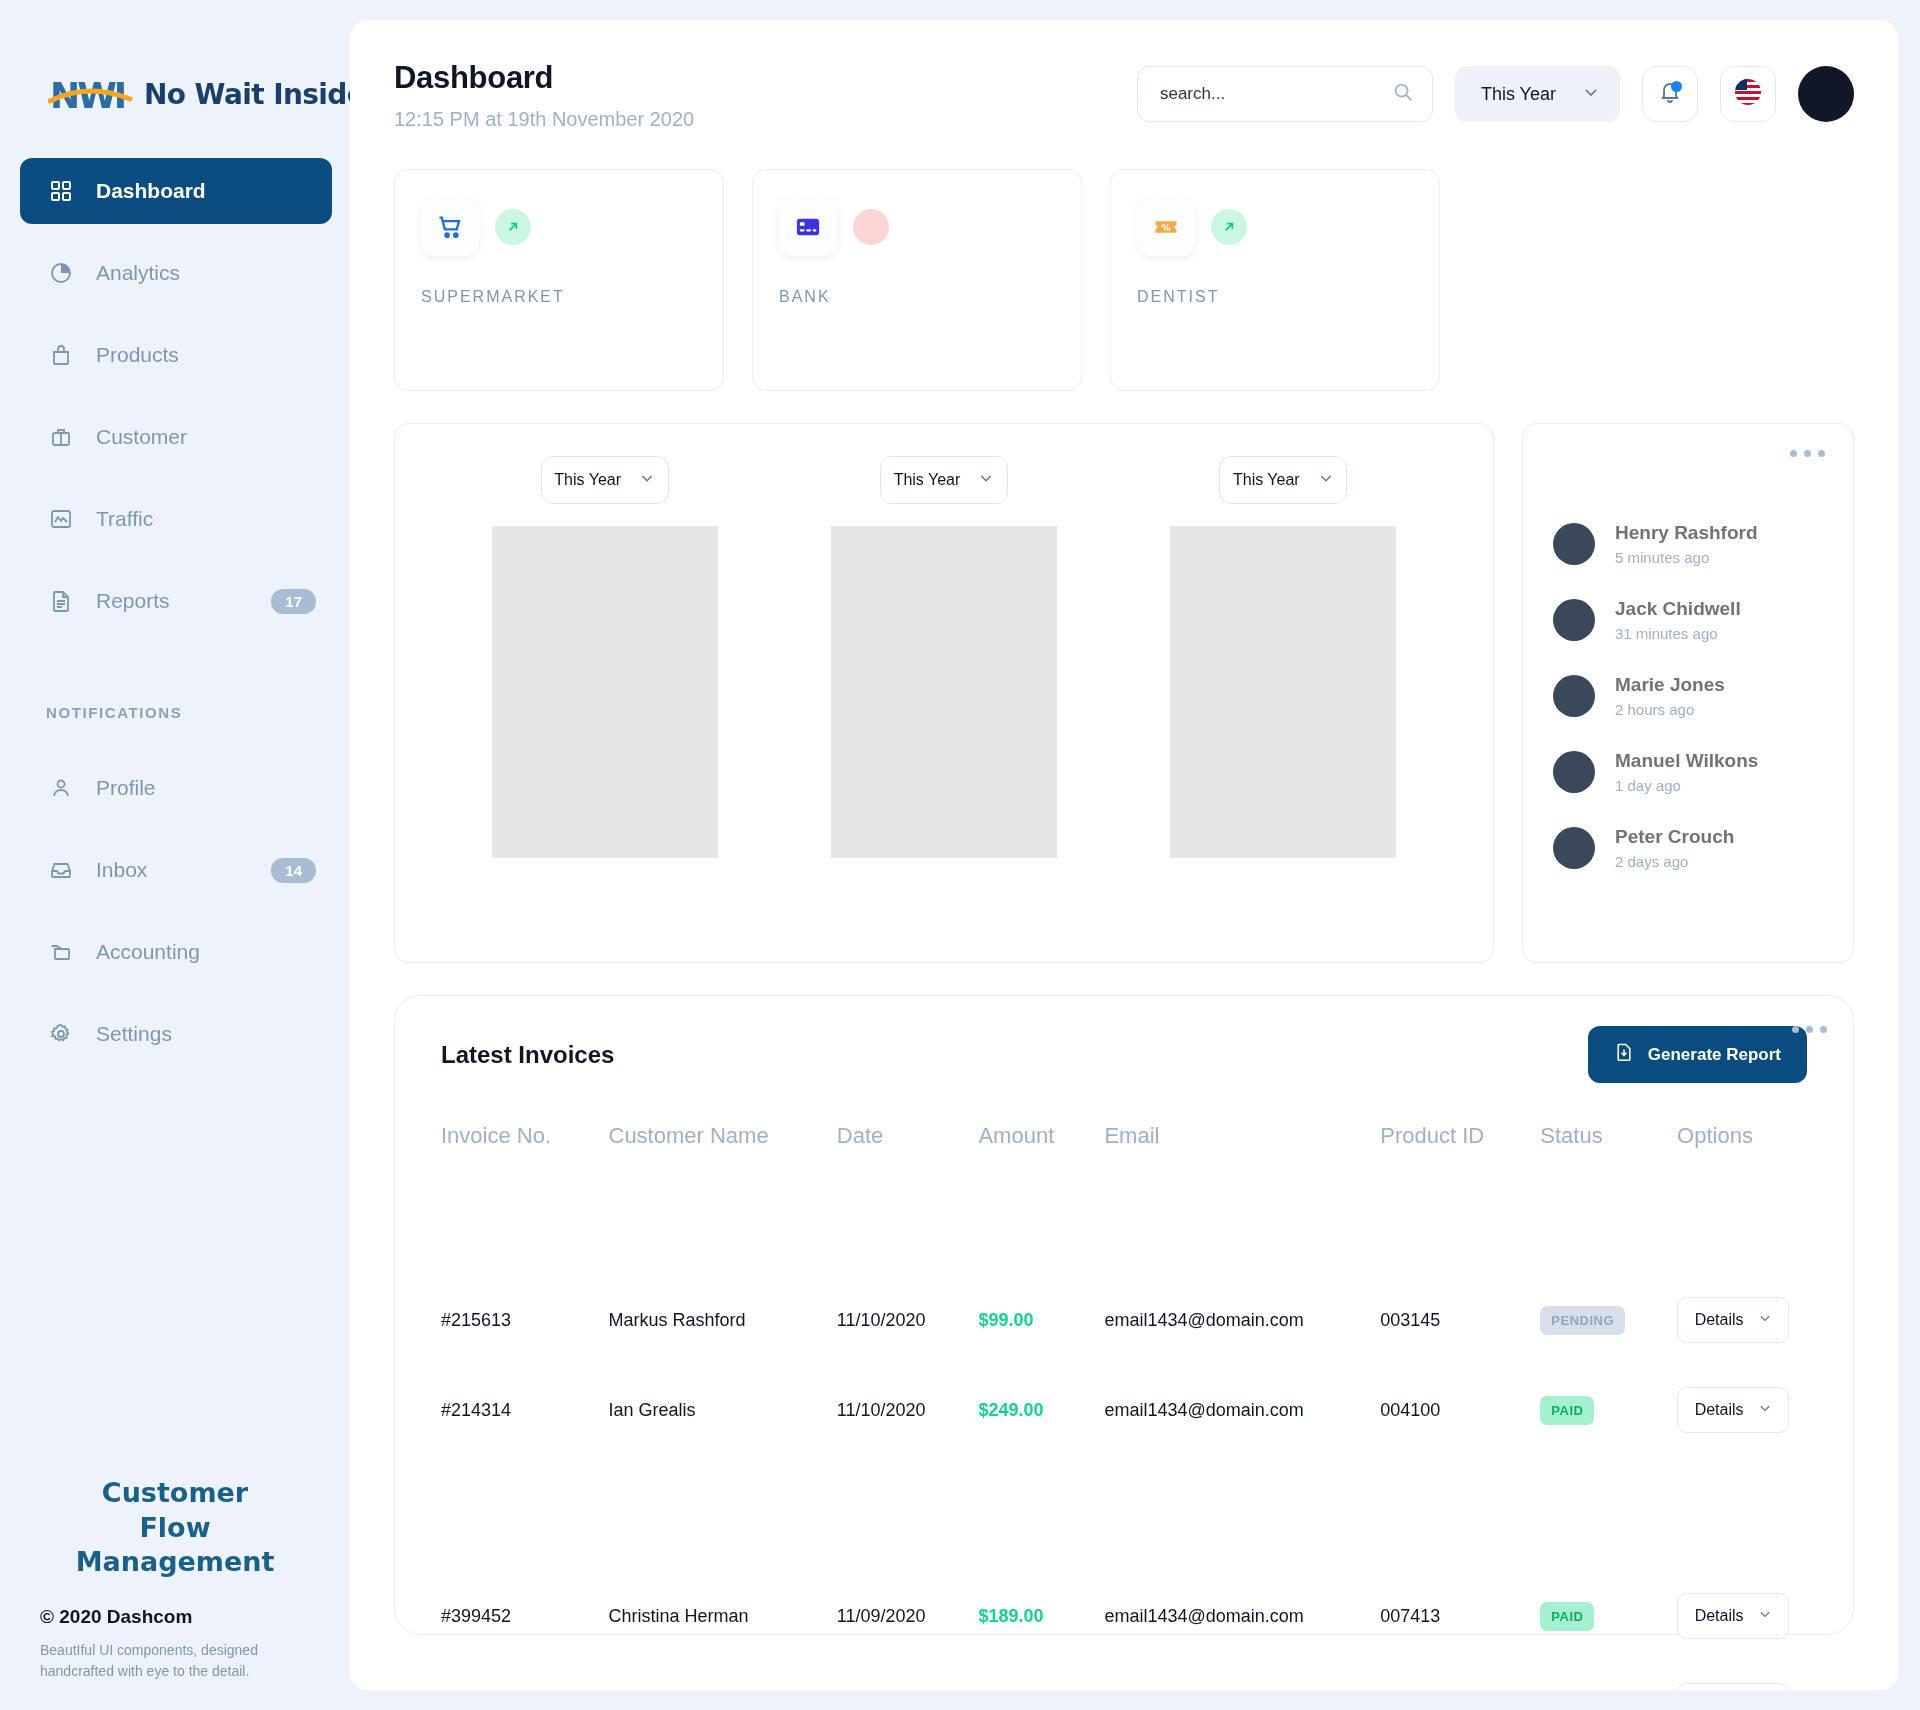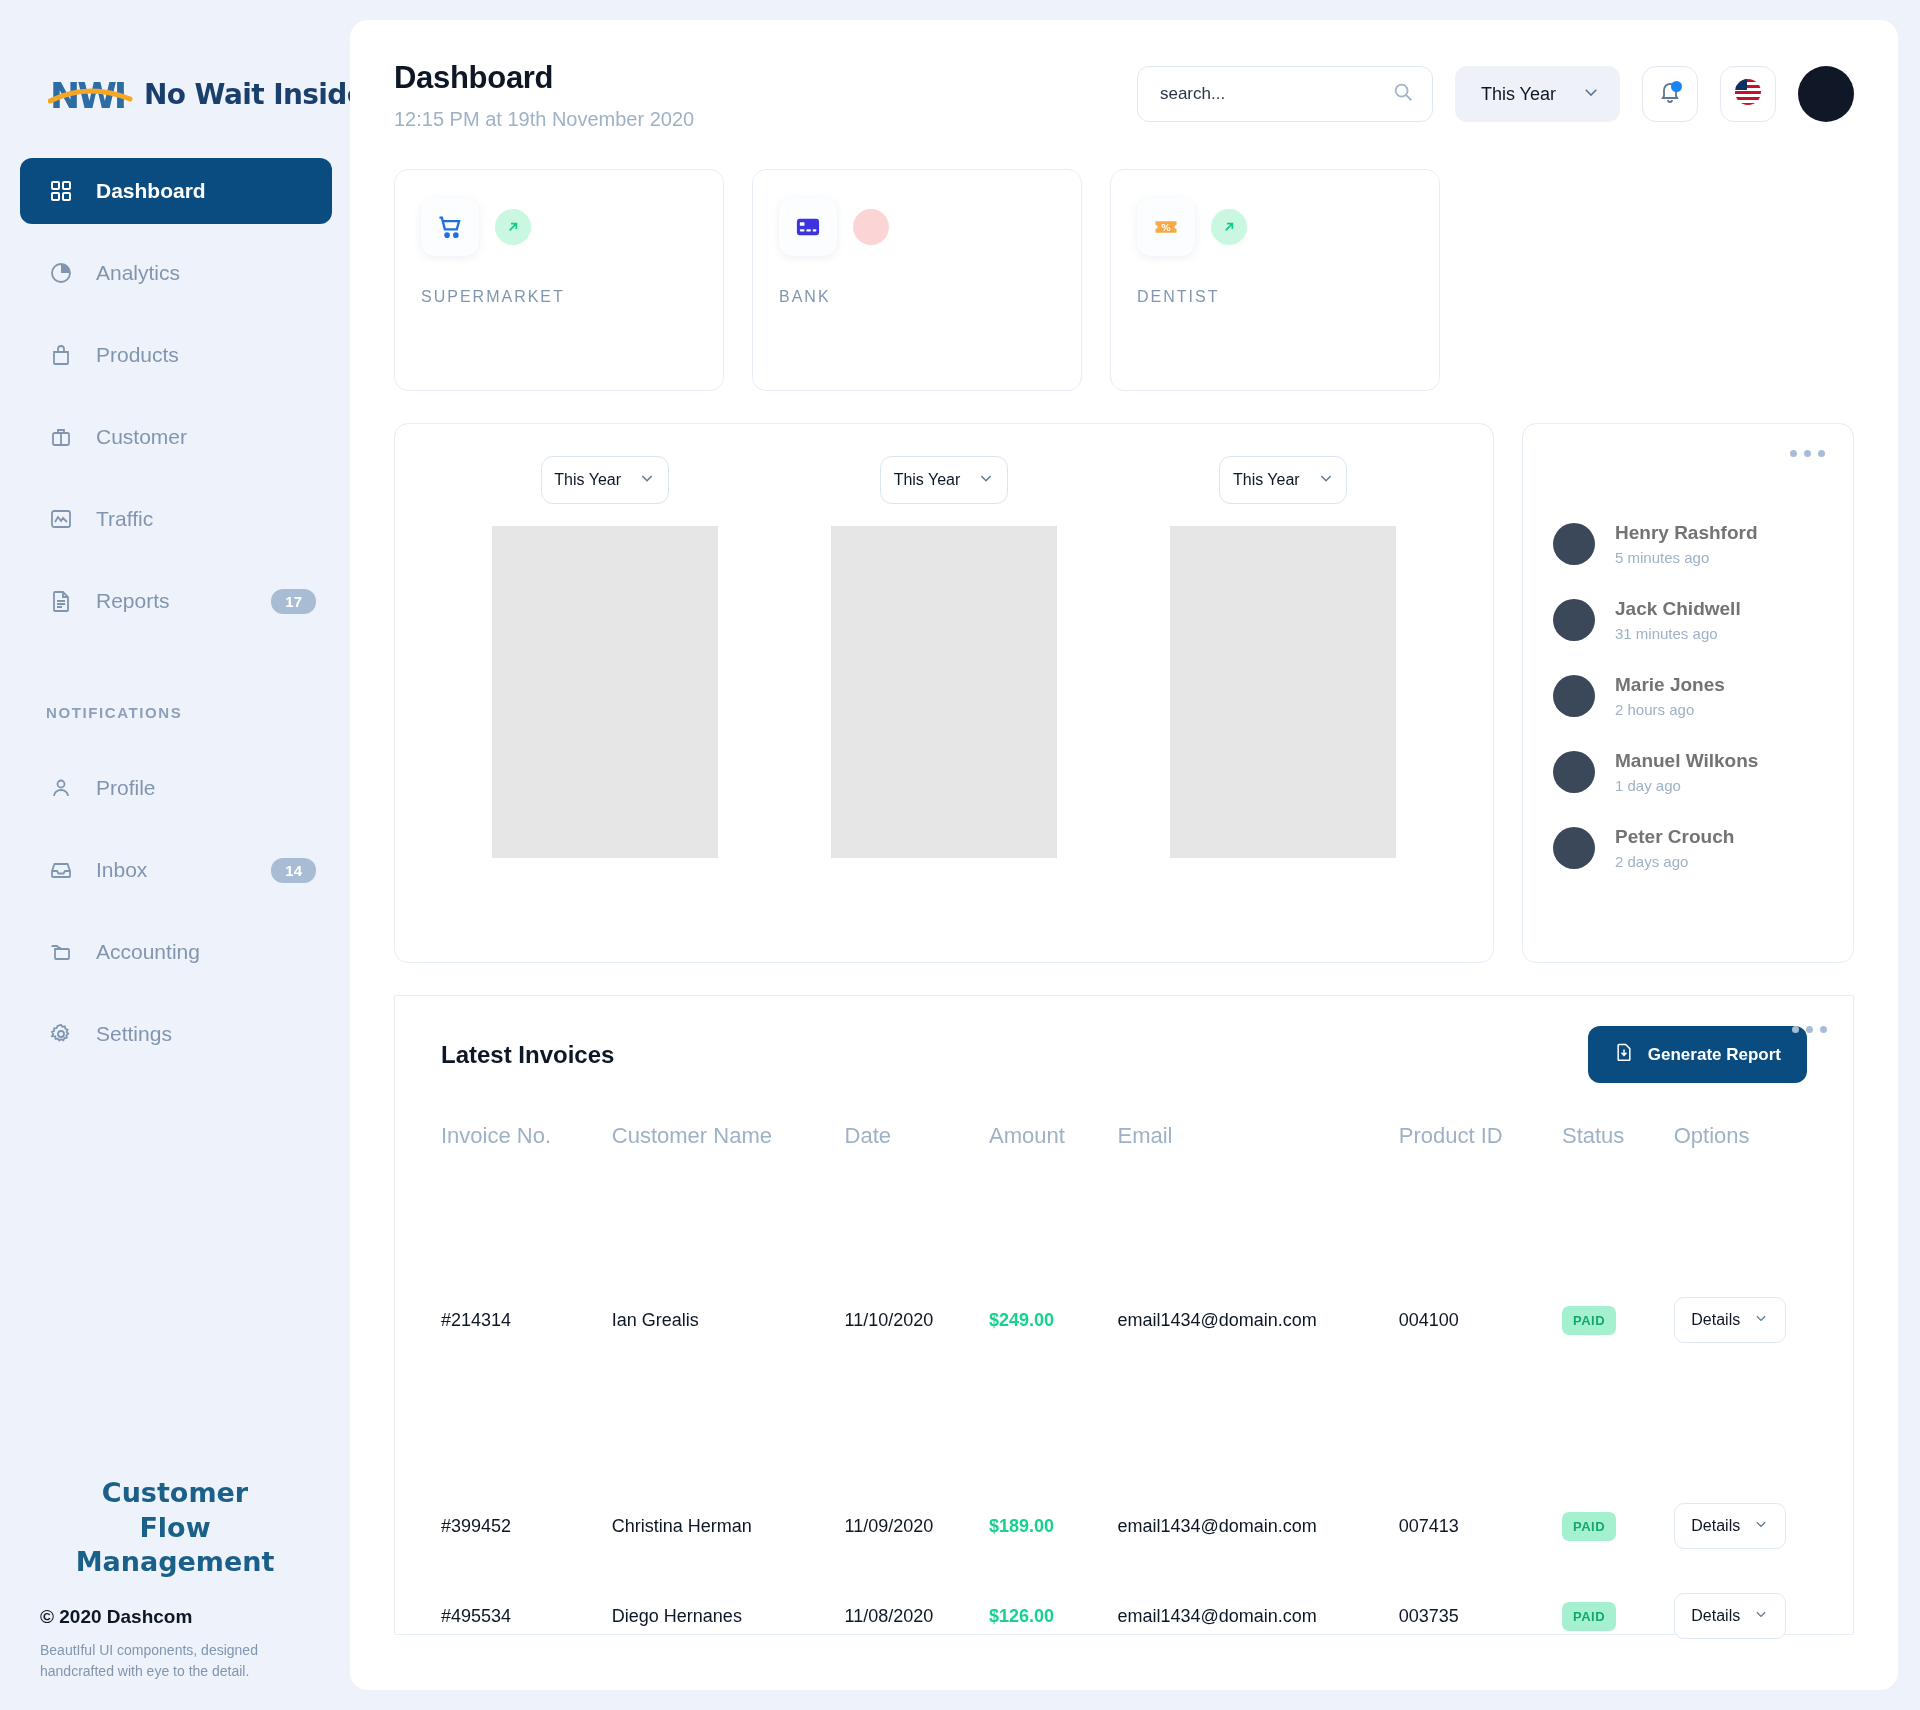--- a/index.html
+++ b/index.html
@@ -129,21 +129,21 @@
   .dots { position: absolute; display: flex; gap: 7px; }
   .dots span { width: 7px; height: 7px; border-radius: 50%; background: #a8bdd4; }
   .activity-list { margin-top: 72px; display: flex; flex-direction: column; gap: 32px; }
   .activity-item { display: flex; align-items: center; gap: 20px; }
   .avatar-sm { width: 42px; height: 42px; border-radius: 50%; background: #3b4859; flex: 0 0 42px; }
   .act-name { font-size: 19px; font-weight: 700; color: #737373; }
   .act-time { font-size: 15px; color: #9fb1c6; margin-top: 5px; }
 
   
   .invoices-card {
-    border: 1.5px solid #e6edf5; border-radius: 2px;
+    border: 1.5px solid #e6edf5; border-radius: 26px;
     margin-top: 32px; padding: 30px 26px 40px 26px; position: relative;
     height: 640px;
   }
   .inv-head { display: flex; align-items: center; justify-content: space-between; padding: 0 20px; }
   .inv-title { font-size: 24px; font-weight: 700; color: #0e1726; }
   .gen-btn {
     background: #0a4c80; color: #fff; border: none; border-radius: 12px;
     height: 57px; padding: 0 26px; display: flex; align-items: center; gap: 14px;
     font-size: 17px; font-weight: 600; cursor: pointer;
     font-family: "Liberation Sans", sans-serif;
@@ -543,89 +543,110 @@
             <th>Status</th>
             <th>Options</th>
           </tr>
         </thead>
         <tbody>
 
           <tr class="row-gap">
               <td colspan="8"></td>
             </tr>
 
-
           <tr>
-            <td>#214314</td>
-            <td>Ian Grealis</td>
+            <td>#215613</td>
+            <td>Markus Rashford</td>
             <td>11/10/2020</td>
-            <td class="amount">$249.00</td>
+            <td class="amount">$99.00</td>
             <td>email1434@domain.com</td>
-            <td>004100</td>
-            <td>
-              <span class="status paid">PAID</span>
+            <td>003145</td>
+            <td>
+              <span class="status pending">PENDING</span>
             </td>
             <td>
               <div class="details-btn">
                 <span>Details</span>
                 <span>
                   <svg width="14" height="14" viewBox="0 0 24 24" fill="none" stroke="#5d7895" stroke-width="2.2">
                       <path d="M5 9l7 7 7-7"></path>
                     </svg>
                 </span>
               </div>
             </td>
           </tr>
 
-          <tr class="row-gap">
-              <td colspan="8"></td>
-            </tr>
-
           <tr>
-            <td>#399452</td>
-            <td>Christina Herman</td>
-            <td>11/09/2020</td>
-            <td class="amount">$189.00</td>
+            <td>#214314</td>
+            <td>Ian Grealis</td>
+            <td>11/10/2020</td>
+            <td class="amount">$249.00</td>
             <td>email1434@domain.com</td>
-            <td>007413</td>
+            <td>004100</td>
             <td>
               <span class="status paid">PAID</span>
             </td>
             <td>
               <div class="details-btn">
                 <span>Details</span>
                 <span>
                   <svg width="14" height="14" viewBox="0 0 24 24" fill="none" stroke="#5d7895" stroke-width="2.2">
                       <path d="M5 9l7 7 7-7"></path>
                     </svg>
                 </span>
               </div>
             </td>
           </tr>
 
+          <tr class="row-gap">
+              <td colspan="8"></td>
+            </tr>
+
           <tr>
-            <td>#495534</td>
-            <td>Diego Hernanes</td>
-            <td>11/08/2020</td>
-            <td class="amount">$126.00</td>
+            <td>#399452</td>
+            <td>Christina Herman</td>
+            <td>11/09/2020</td>
+            <td class="amount">$189.00</td>
             <td>email1434@domain.com</td>
-            <td>003735</td>
+            <td>007413</td>
             <td>
               <span class="status paid">PAID</span>
             </td>
             <td>
               <div class="details-btn">
                 <span>Details</span>
                 <span>
                   <svg width="14" height="14" viewBox="0 0 24 24" fill="none" stroke="#5d7895" stroke-width="2.2">
                       <path d="M5 9l7 7 7-7"></path>
                     </svg>
                 </span>
               </div>
             </td>
           </tr>
 
+          <tr>
+            <td>#495534</td>
+            <td>Diego Hernanes</td>
+            <td>11/08/2020</td>
+            <td class="amount">$126.00</td>
+            <td>email1434@domain.com</td>
+            <td>003735</td>
+            <td>
+              <span class="status paid">PAID</span>
+            </td>
+            <td>
+              <div class="details-btn">
+                <span>Details</span>
+                <span>
+                  <svg width="14" height="14" viewBox="0 0 24 24" fill="none" stroke="#5d7895" stroke-width="2.2">
+                      <path d="M5 9l7 7 7-7"></path>
+                    </svg>
+                </span>
+              </div>
+            </td>
+          </tr>
+
         </tbody>
       </table>
     </div>
 
   </main>
 </div>
 
 </body></html>

